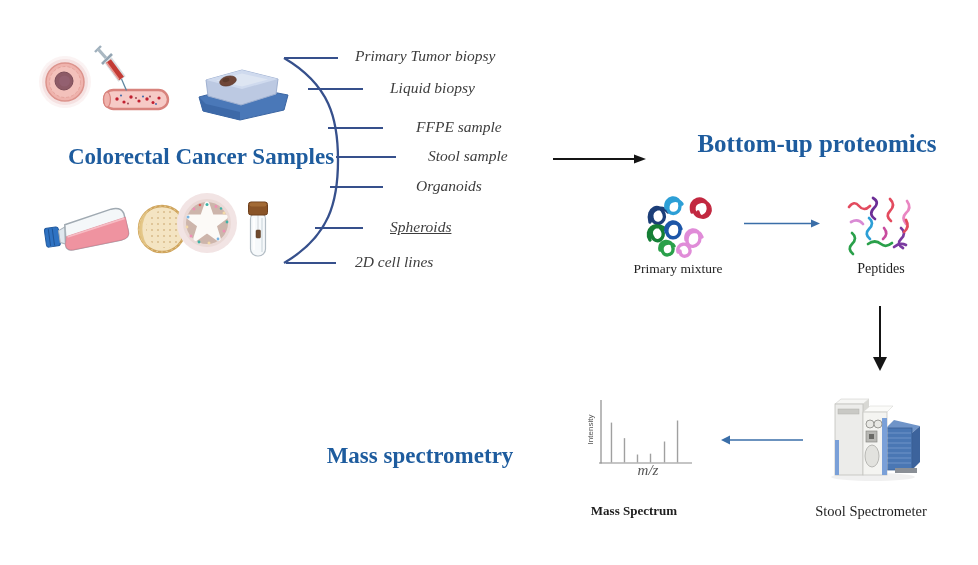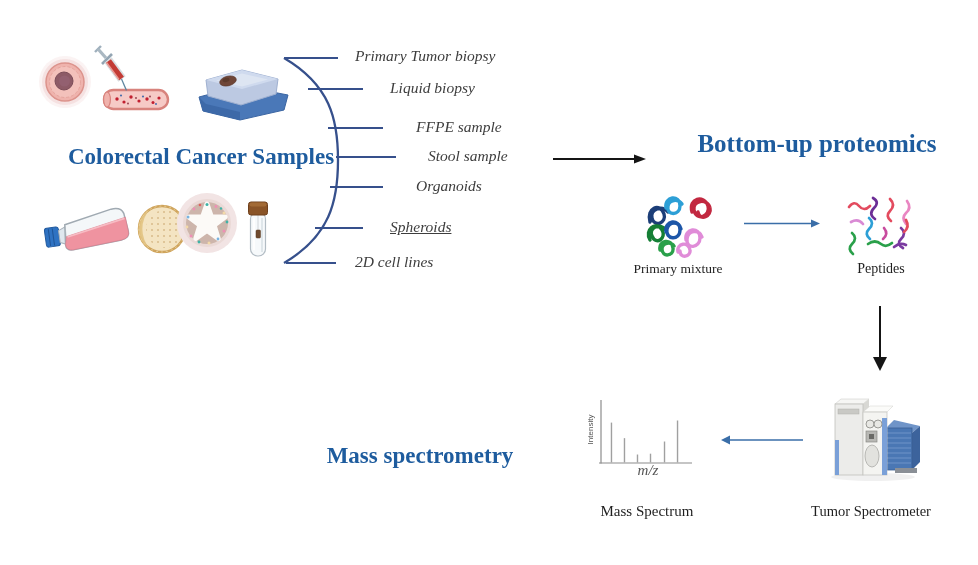--- a/index.html
+++ b/index.html
@@ -234,19 +234,19 @@
 <div class="lbl" style="left:390px;top:218px;text-decoration:underline;">Spheroids</div>
 <div class="lbl" style="left:355px;top:253px;">2D cell lines</div>
 
 <div class="title" style="left:655px;top:130px;width:260px;font-size:25px;">Bottom-up proteomics</div>
 
 <div class="caption" style="left:618px;top:261px;width:120px;font-size:13.5px;">Primary mixture</div>
 <div class="caption" style="left:831px;top:261px;width:100px;font-size:14px;">Peptides</div>
 
 <div class="title" style="left:288px;top:443px;width:200px;font-size:23px;">Mass spectrometry</div>
 
-<div class="caption" style="left:577px;top:503px;width:140px;font-size:15px;">Mass Spectrum</div>
-<div class="caption" style="left:796px;top:503px;width:150px;font-size:14.5px;">Tumor Spectrometer</div>
+<div class="caption" style="left:564px;top:503px;width:140px;font-size:13px;font-weight:bold;">Mass Spectrum</div>
+<div class="caption" style="left:796px;top:503px;width:150px;font-size:14.5px;">Stool Spectrometer</div>
 
 <div class="axis-lbl" style="left:563px;top:425px;width:54px;font-size:8px;font-family:'Liberation Sans','DejaVu Sans',sans-serif;transform:rotate(-90deg);">Intensity</div>
 <div class="axis-lbl" style="left:628px;top:462px;width:40px;font-size:15px;font-style:italic;">m/z</div>
 
 </div>
 
 </body></html>

